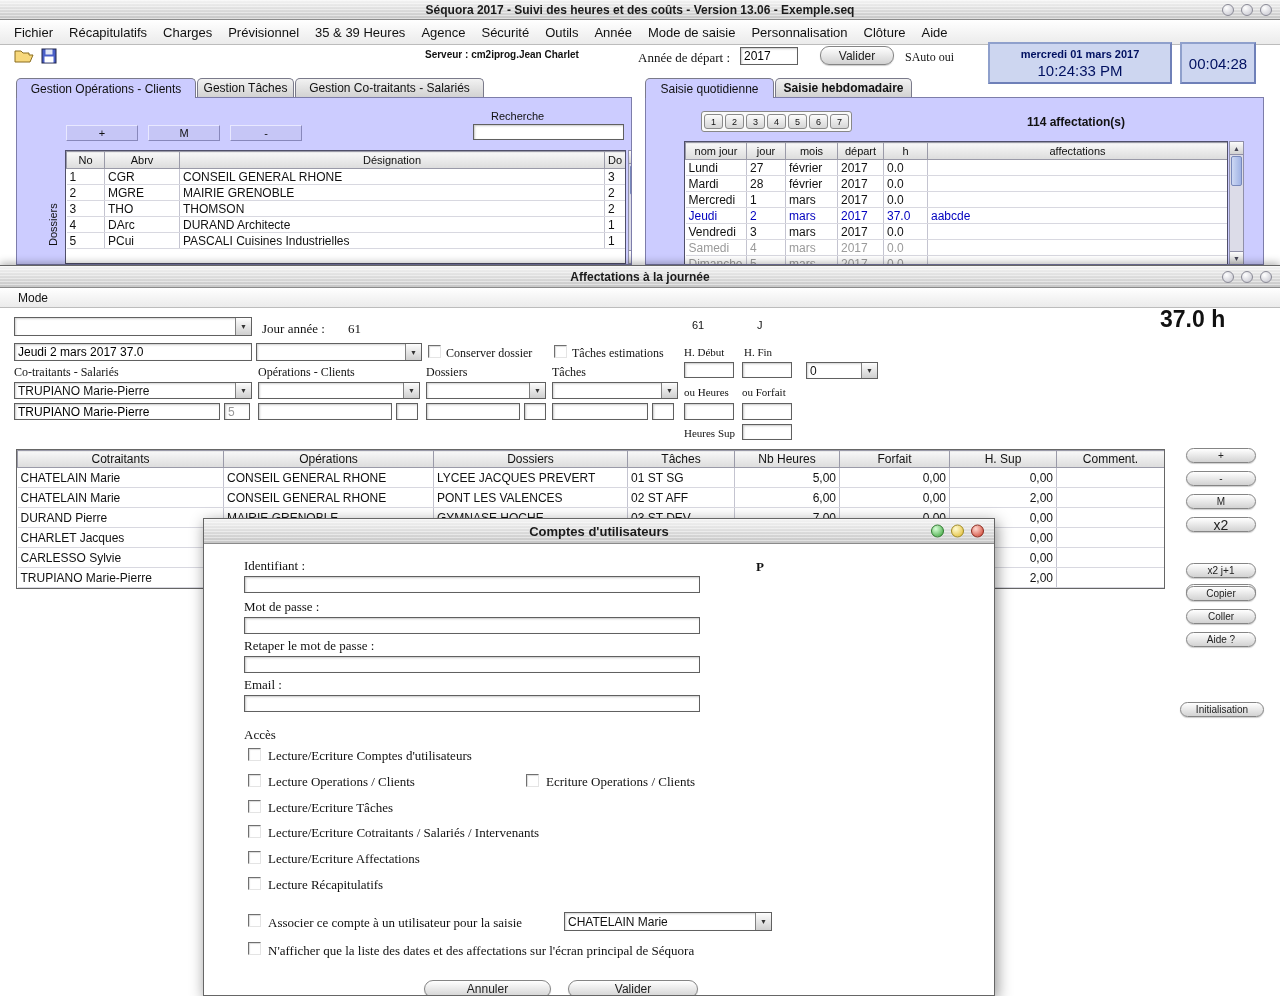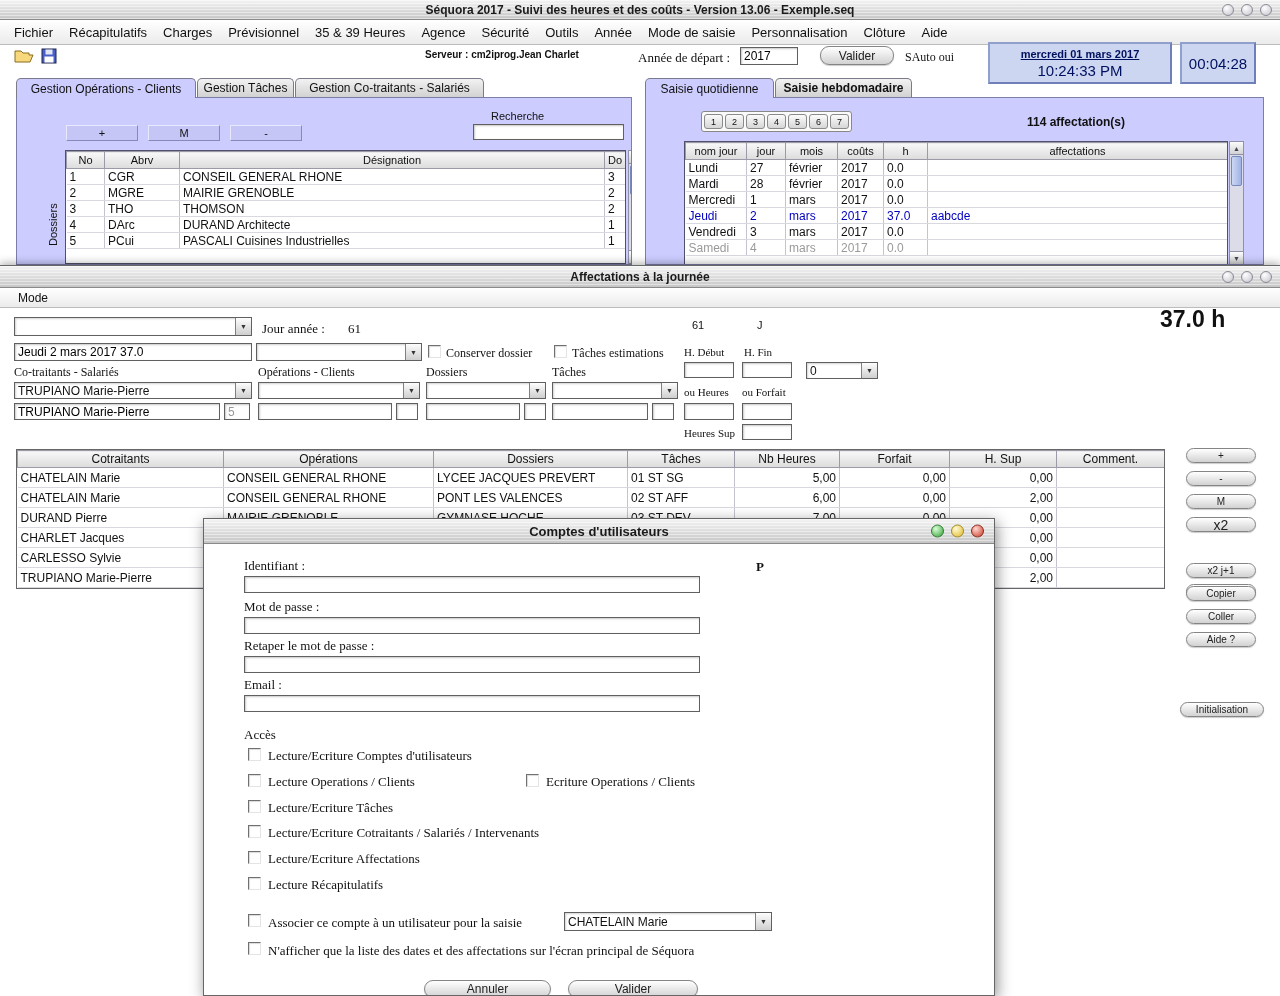--- a/index.html
+++ b/index.html
@@ -118,21 +118,21 @@
           <rect x="3.5" y="8.5" width="9" height="6" fill="#ffffff"></rect>
         </svg>
     </span>
   </div>
   <div class="lbl" style="left:425px;top:49px;font-size:10px;font-weight:bold;">Serveur : cm2iprog.Jean Charlet</div>
   <div class="slbl" style="left:638px;top:50px;">Année de départ :</div>
   <input class="tfield" style="left: 740px; top: 47px; width: 58px; height: 18px;" value="2017">
   <div class="pill" style="left:820px;top:46px;width:74px;height:19px;font-size:12px;">Valider</div>
   <div class="slbl" style="left:905px;top:50px;font-size:12px;">SAuto oui</div>
   <div class="bluebox" style="left:988px;top:42px;width:184px;height:42px;">
-    <div style="font-size:11px;font-weight:bold;text-decoration:underline;">mercredi 01 mars 2017</div>
+    <div style="font-size:11px;font-weight:bold;">mercredi 01 mars 2017</div>
     <div style="font-size:15px;margin-top:2px;">10:24:33 PM</div>
   </div>
   <div class="bluebox" style="left:1180px;top:42px;width:76px;height:42px;">
     <div style="font-size:15px;">00:04:28</div>
   </div>
 
   <div class="tab on" style="left:16px;width:180px;">Gestion Opérations - Clients</div>
   <div class="tab" style="left:197px;width:97px;">Gestion Tâches</div>
   <div class="tab" style="left:295px;width:189px;">Gestion Co-traitants - Salariés</div>
   <div class="tab on" style="left:645px;width:129px;">Saisie quotidienne</div>
@@ -221,21 +221,21 @@
             <col style="width:52px">
             <col style="width:46px">
             <col style="width:44px">
             <col style="width:300px">
           </colgroup>
         <thead>
           <tr>
             <th>nom jour</th>
             <th>jour</th>
             <th>mois</th>
-            <th>coûts</th>
+            <th>départ</th>
             <th>h</th>
             <th>affectations</th>
           </tr>
         </thead>
         <tbody>
           <tr>
             <td>Lundi</td>
             <td>27</td>
             <td>février</td>
             <td>2017</td>
@@ -270,20 +270,28 @@
             <td>Vendredi</td>
             <td>3</td>
             <td>mars</td>
             <td>2017</td>
             <td>0.0</td>
             <td></td>
           </tr>
           <tr class="wknd">
             <td>Samedi</td>
             <td>4</td>
+            <td>mars</td>
+            <td>2017</td>
+            <td>0.0</td>
+            <td></td>
+          </tr>
+          <tr class="wknd">
+            <td>Dimanche</td>
+            <td>5</td>
             <td>mars</td>
             <td>2017</td>
             <td>0.0</td>
             <td></td>
           </tr>
         </tbody>
       </table>
     </div>
     <div class="vscroll" style="left:583px;top:43px;width:15px;height:124px;">
       <div class="arr up">▲</div>

